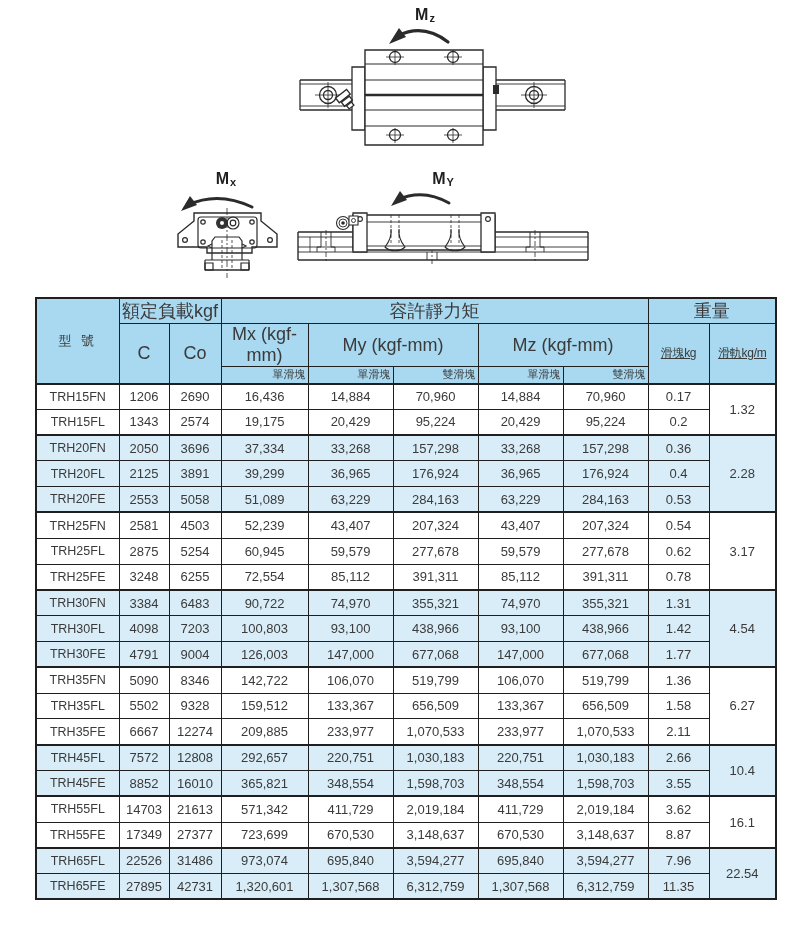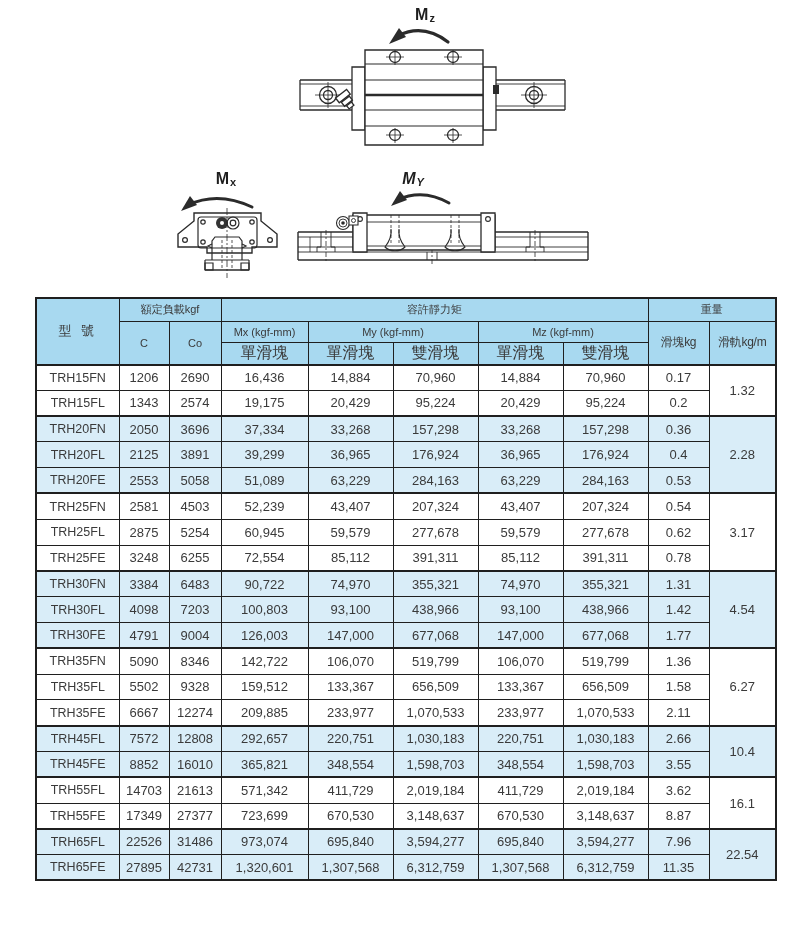--- a/index.html
+++ b/index.html
@@ -13,25 +13,25 @@
   .dlabel{position:absolute; text-align:center; font-size:16px; font-weight:600; color:#1e1e1e; line-height:18px;}
   .dlabel .sub{font-size:11px; position:relative; top:2px; margin-left:1px;}
   .dsvg{position:absolute; overflow:visible;}
   svg path, svg line, svg rect, svg circle, svg polyline{vector-effect:non-scaling-stroke;}
 
   table.spec{position:absolute; left:35px; top:297px; width:740px;
              border-collapse:collapse; table-layout:fixed;
              border:2px solid var(--border);}
   .spec th,.spec td{border:1px solid var(--border); text-align:center; vertical-align:middle;
              padding:0 2px; font-weight:normal; color:var(--text); background:#fff;}
-  .spec thead th{background:var(--header-bg); font-size:11px;}
+  .spec thead th{background:var(--header-bg); font-size:18px;}
   .spec thead tr.h1 th{height:23px;}
   .spec thead tr.h2 th{height:21px;}
-  .spec thead tr.h3 th{height:17px; font-size:16px;}
-  .spec thead th.th-small{font-size:12px; letter-spacing:-0.3px;}
+  .spec thead tr.h3 th{height:17px; font-size:11px;text-align:right;}
+  .spec thead th.th-small{font-size:12px; letter-spacing:-0.3px;text-decoration:underline;}
   .spec thead th.model-h{letter-spacing:3px; font-size:13px;text-align:center;}
   .spec tbody td{height:25.8px; font-size:13px;}
   .spec tbody td.model{font-size:12.5px;}
   .spec tbody tr.shaded td{background:var(--shade-bg);}
   .spec tbody tr.group-start td{border-top:2px solid var(--border);}
 </style>
 </head>
 <body>
 
 <div class="page">
@@ -125,21 +125,21 @@
         <line x1="77" y1="70" x2="77" y2="80"></line>
       <line x1="33" y1="80" x2="77" y2="80" stroke-width="1.5"></line>
       <rect x="33" y="73" width="8" height="7"></rect>
         <rect x="69" y="73" width="8" height="7"></rect>
       <line x1="50" y1="50" x2="50" y2="78" stroke-width="0.8" stroke-dasharray="3 2"></line>
       <line x1="60" y1="50" x2="60" y2="78" stroke-width="0.8" stroke-dasharray="3 2"></line>
       <line x1="55" y1="18" x2="55" y2="88" stroke-width="0.8" stroke-dasharray="7 2 2 2"></line>
     </g>
   </svg>
 
-  <div class="dlabel" style="left:391px;top:170px;width:44px;font-style:italic;"><span>M</span><span class="sub">Y</span></div>
+  <div class="dlabel" style="left:421px;top:170px;width:44px;"><span>M</span><span class="sub">Y</span></div>
   <svg class="dsvg" style="left:296px;top:186px;" width="296" height="90" viewBox="0 0 296 90" fill="none" stroke="#2b2b2b" stroke-width="1.1">
     <g>
       <path d="M153,17 Q127,2 101,14" stroke-width="3" stroke-linecap="round"></path>
       <polygon points="95,20 104,5 111,14" fill="#2b2b2b" stroke="none"></polygon>
     </g>
     <g>
       <line x1="2" y1="46" x2="292" y2="46" stroke-width="1.4"></line>
       <line x1="2" y1="51" x2="292" y2="51" stroke-width="0.9"></line>
       <line x1="2" y1="61" x2="292" y2="61" stroke-width="0.9"></line>
       <line x1="2" y1="66" x2="292" y2="66" stroke-width="0.9"></line>

